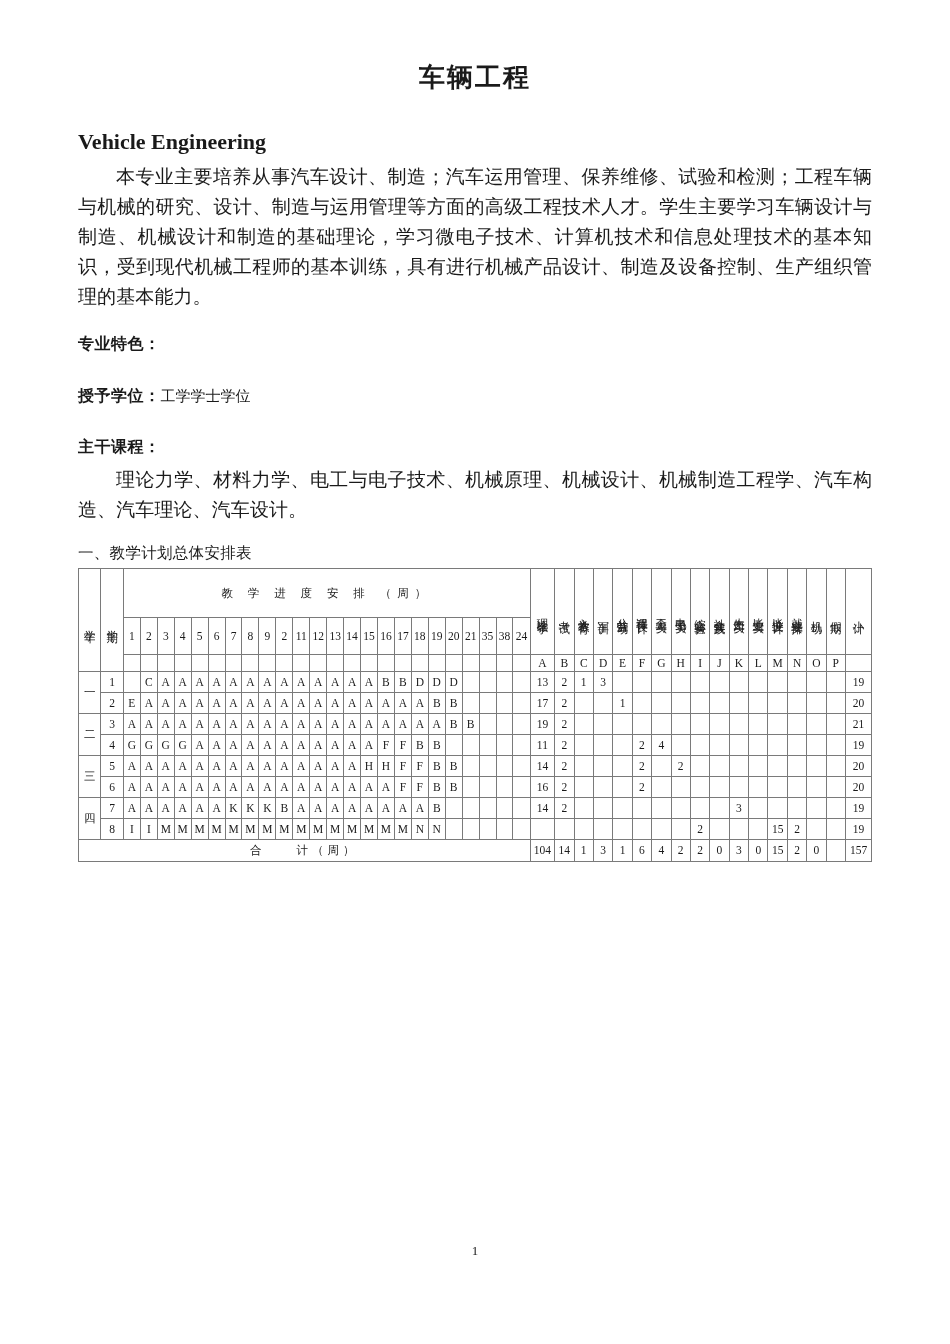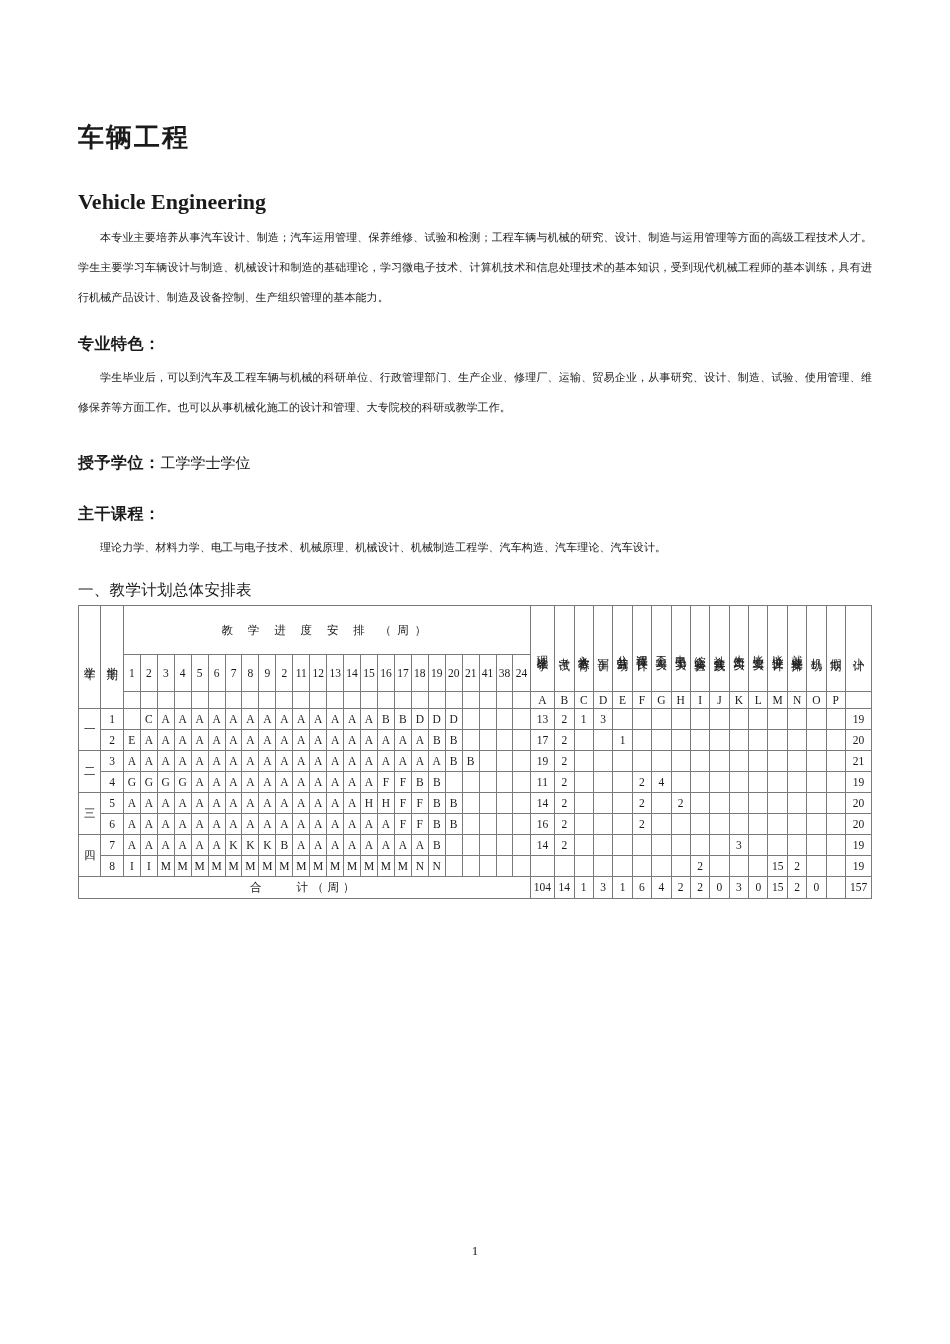--- a/index.html
+++ b/index.html
@@ -17,25 +17,26 @@
   .page {
     position: absolute;
     left: 0; top: 0;
     width: 950px;
     height: 1344px;
     padding: 0 78px;
   }
 
   
   .doc-title {
+    text-align: center;
     font-size: 26px;
     font-weight: bold;
     letter-spacing: 2px;
     margin: 0;
-    padding-top: 120px;
+    padding-top: 60px;
     font-family: "DejaVu Sans", "Liberation Sans", sans-serif;
   }
   .doc-subtitle {
     text-align: left;
     font-size: 22px;
     margin: 0;
     padding-top: 34px;
     font-family: "Liberation Serif", serif;
   }
   .meta-line {
@@ -54,21 +55,21 @@
   
   .section-head {
     font-size: 16px;
     font-weight: bold;
     font-family: "DejaVu Sans", "Liberation Sans", sans-serif;
     margin: 22px 0 0 0;
     letter-spacing: 0.5px;
   }
   .section-head.inline-head { display: inline; }
   .para {
-    font-size: 11px;
+    font-size: 19px;
     line-height: 30px;
     text-align: justify;
     text-justify: inter-ideograph;
     margin: 7px 0 0 0;
     text-indent: 2em;
     letter-spacing: 0.1px;
   }
   .inline-row {
     font-size: 15.2px;
     line-height: 38px;
@@ -151,21 +152,20 @@
 
 <div class="page">
 
   <h1 class="doc-title">车辆工程</h1>
   <h2 class="doc-subtitle">Vehicle Engineering</h2>
 
 
   <p class="para">本专业主要培养从事汽车设计、制造；汽车运用管理、保养维修、试验和检测；工程车辆与机械的研究、设计、制造与运用管理等方面的高级工程技术人才。学生主要学习车辆设计与制造、机械设计和制造的基础理论，学习微电子技术、计算机技术和信息处理技术的基本知识，受到现代机械工程师的基本训练，具有进行机械产品设计、制造及设备控制、生产组织管理的基本能力。</p>
 
   <div class="section-head">专业特色：</div>
-  <p class="para">学生毕业后，可以到汽车及工程车辆与机械的科研单位、行政管理部门、生产企业、修理厂、运输、贸易企业，从事研究、设计、制造、试验、使用管理、维修保养等方面工作。也可以从事机械化施工的设计和管理、大专院校的科研或教学工作。</p>
 
   <div class="inline-row">
     <span class="section-head inline-head">授予学位：</span><span class="inline-value">工学学士学位</span>
   </div>
 
   <div class="section-head">主干课程：</div>
   <p class="para">理论力学、材料力学、电工与电子技术、机械原理、机械设计、机械制造工程学、汽车构造、汽车理论、汽车设计。</p>
 
   <div class="list-head">一、教学计划总体安排表</div>
 
@@ -260,21 +260,21 @@
           <th class="weeknum">12</th>
           <th class="weeknum">13</th>
           <th class="weeknum">14</th>
           <th class="weeknum">15</th>
           <th class="weeknum">16</th>
           <th class="weeknum">17</th>
           <th class="weeknum">18</th>
           <th class="weeknum">19</th>
           <th class="weeknum">20</th>
           <th class="weeknum">21</th>
-          <th class="weeknum">41</th>
+          <th class="weeknum">35</th>
           <th class="weeknum">38</th>
           <th class="weeknum">24</th>
         </tr>
       <tr id="code-row" class="code-row">
           <td></td>
           <td></td>
           <td></td>
           <td></td>
           <td></td>
           <td></td>

